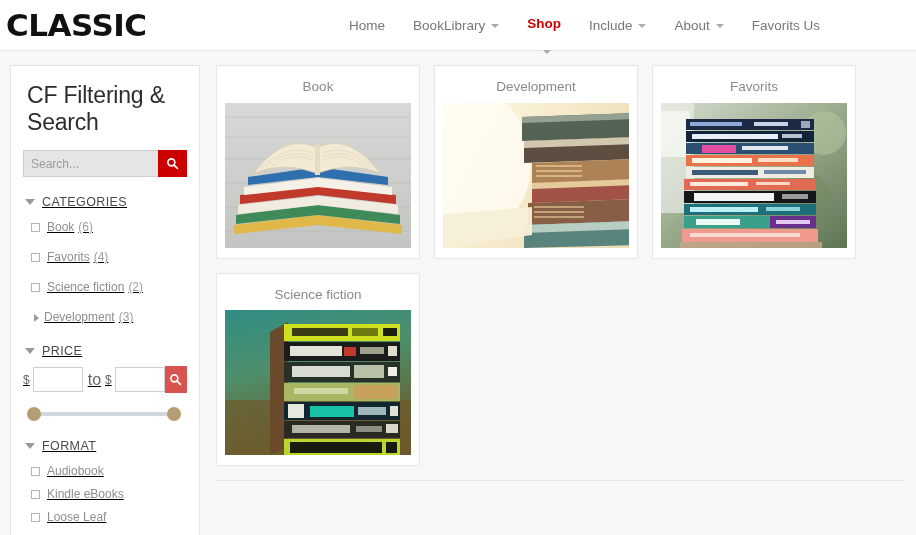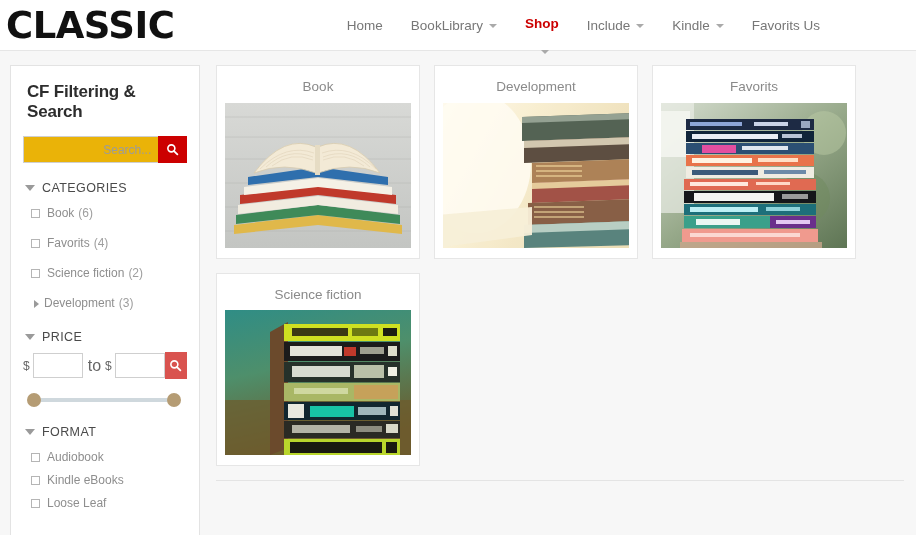--- a/index.html
+++ b/index.html
@@ -18,21 +18,21 @@
     height: 51px;
     background: #ffffff;
     border-bottom: 1px solid #e6e6e6;
     display: flex;
     align-items: center;
     padding: 0 16px 0 4px;
     position: relative;
   }
   .brand {
     font-family: "DejaVu Sans", sans-serif;
-    font-size: 37px;
+    font-size: 31px;
     font-weight: 700;
     letter-spacing: -0.5px;
     color: #111;
     line-height: 1;
     margin-left: 2px;
     white-space: nowrap;
   }
   .main-nav {
     margin-left: auto;
     display: flex;
@@ -74,56 +74,55 @@
   
   .sidebar {
     width: 190px;
     flex: 0 0 190px;
     background: #ffffff;
     border: 1px solid #e3e3e3;
     padding: 14px 12px 16px 12px;
     min-height: 470px;
   }
   .sidebar-title {
-    font-size: 17px;
-    font-weight: 700;
+    font-size: 23px;
+    font-weight: 400;
     color: #2d2d2d;
     margin: 2px 0 14px 4px;
     letter-spacing: -0.2px;
   }
 
   .search-row { display: flex; margin-bottom: 18px; }
   .search-input {
     flex: 1 1 auto;
     height: 27px;
     border: 1px solid #cfcfcf;
     border-right: none;
     padding: 0 7px;
     font-size: 12px;
     color: #555;
     outline: none;
-    background: #eab308;
+    background: #e5e5e5;
     min-width: 0;
-    text-align: right;
   }
   .search-input::placeholder { color: #9b9b9b; }
   .search-btn {
     width: 37px; height: 27px;
     background: #cc0000;
     border: none;
     color: #fff;
     cursor: pointer;
     display: flex; align-items: center; justify-content: center;
     padding: 0;
   }
   .search-btn.salmon { background: #d9534f; }
 
   .magnifier { width: 13px; height: 13px; display: block; }
 
-  .filter-group { margin-bottom: 4px; }
+  .filter-group { margin-bottom: 4px; text-decoration: underline; }
   .group-head {
     display: flex;
     align-items: center;
     margin: 0 0 8px 2px;
     cursor: pointer;
   }
   .caret-collapse {
     width: 0; height: 0;
     border-left: 5px solid transparent;
     border-right: 5px solid transparent;
@@ -268,21 +267,21 @@
     </div>
     <div class="nav-item active">
       <span>Shop</span>
       <span class="caret-down"></span>
     </div>
     <div class="nav-item">
       <span>Include</span>
       <span class="caret-down"></span>
     </div>
     <div class="nav-item">
-      <span>Kindle</span>
+      <span>About</span>
       <span class="caret-down"></span>
     </div>
     <div class="nav-item">
       <span>Favorits Us</span>
     </div>
   </nav>
 </header>
 
 <div class="page">
 

